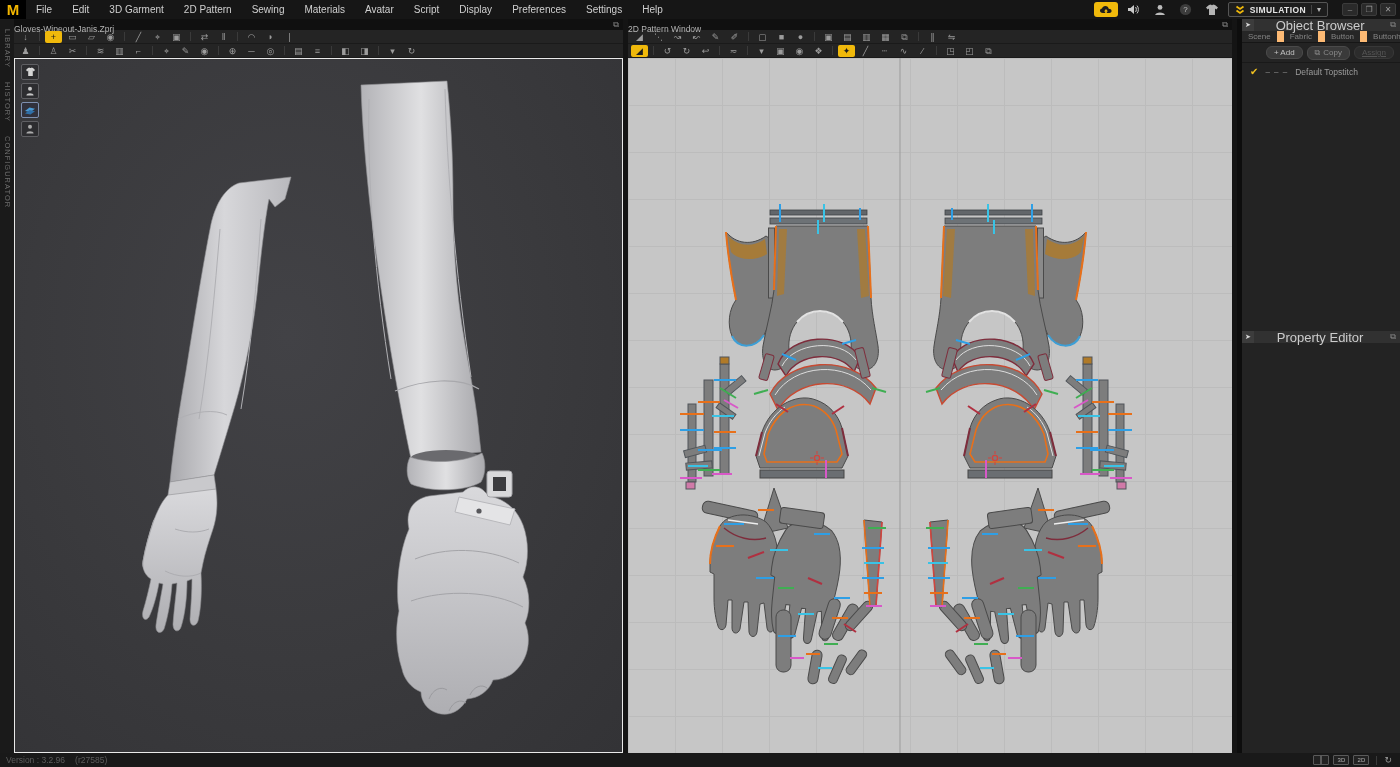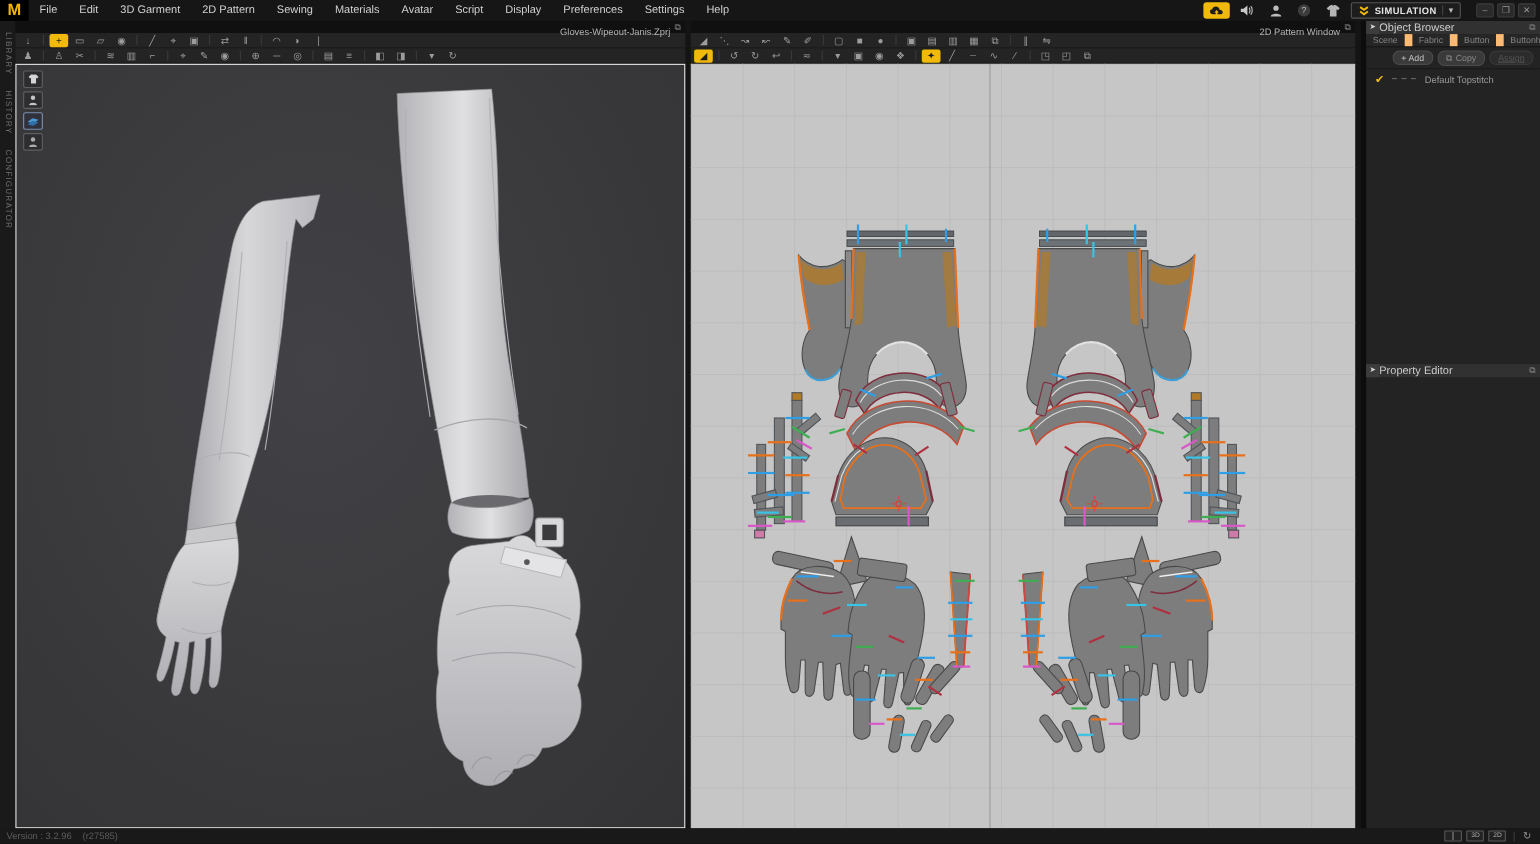--- a/index.html
+++ b/index.html
@@ -25,21 +25,21 @@
   .win-btn { width:16px; height:13px; font-size:8px; color:#9a9a9a; background:#2a2a2a;
              border:1px solid #3c3c3c; border-radius:2px; text-align:center; line-height:12px; }
 
   
   .left-rail { position:absolute; left:0; top:19px; width:14px; height:734px; background:#1a1a1a; }
   .vlabel { writing-mode:vertical-rl; font-size:7.5px; letter-spacing:1px; color:#6d6d6d;
             margin:10px 0 14px 3px; display:block; }
 
   
   .titlebar { height:11px; background:#101010; display:flex; align-items:center; }
-  .titlebar .title { flex:1; text-align:right; font-size:8.5px; color:#b5b5b5;margin-top:8px; }
+  .titlebar .title { flex:1; text-align:left; font-size:8.5px; color:#b5b5b5;margin-top:8px; }
   .popout { font-size:8px; color:#8a8a8a; padding:0 4px; }
   .toolbar { height:14px; background:#242424; display:flex; align-items:center; padding-left:2px;
              border-bottom:1px solid #1a1a1a; }
   .tool { min-width:17px; height:12px; line-height:12px; text-align:center; font-size:9px;
           color:#9c9c9c; margin:0 1px; border-radius:2px; }
   .tool.active { background:#f0b90b; color:#1d1d1d; }
   .tsep { width:1px; height:9px; background:#3a3a3a; margin:0 4px; }
 
   
   .window3d { position:absolute; left:14px; top:19px; width:609px; height:734px; background:#1c1c1c; }
@@ -56,21 +56,21 @@
   .viewport2d { position:absolute; left:0; top:39px; width:604px; height:695px; background:#c6c6c6;
                 background-image:linear-gradient(#bcbcbc 1px, transparent 1px),
                                  linear-gradient(90deg,#bcbcbc 1px, transparent 1px);
                 background-size:47px 47px; overflow:hidden; }
 
   
   .right-panel { position:absolute; left:1237px; top:19px; width:163px; height:734px; background:#232323;
                  border-left:5px solid #0d0d0d; }
   .panel-header { height:12px; background:#313131; display:flex; align-items:center; }
   .panel-header .ph-arrow { font-size:7px; color:#d8d8d8; padding:0 3px; background:#3c3c3c; height:12px; line-height:12px; }
-  .panel-header .ph-title { flex:1; font-size:10px; color:#cccccc; }
+  .panel-header .ph-title { flex:1; text-align:center; font-size:13px; color:#cccccc; }
   .ob-tabs { height:12px; display:flex; background:#262626; border-bottom:1px solid #161616; }
   .ob-tab { font-size:8px; color:#848484; padding:0 6px; line-height:12px; border-right:7px solid #fdba74; }
   .ob-actions { height:20px; display:flex; align-items:center; justify-content:flex-end; gap:4px;
                 padding:0 6px; border-bottom:1px solid #191919; }
   .ob-btn { font-size:8px; color:#c2c2c2; background:#3a3a3a; border:1px solid #4a4a4a; border-radius:6px;
             padding:1px 7px; display:flex; gap:3px; align-items:center; }
   .ob-btn.dim { color:#8a8a8a; }
   .ob-btn.disabled { color:#555; background:#2c2c2c; border-color:#383838;text-decoration:underline; }
   .ob-item { height:17px; display:flex; align-items:center; gap:7px; padding:0 8px; }
   .ob-check { color:#f0c020; font-size:10px; }

